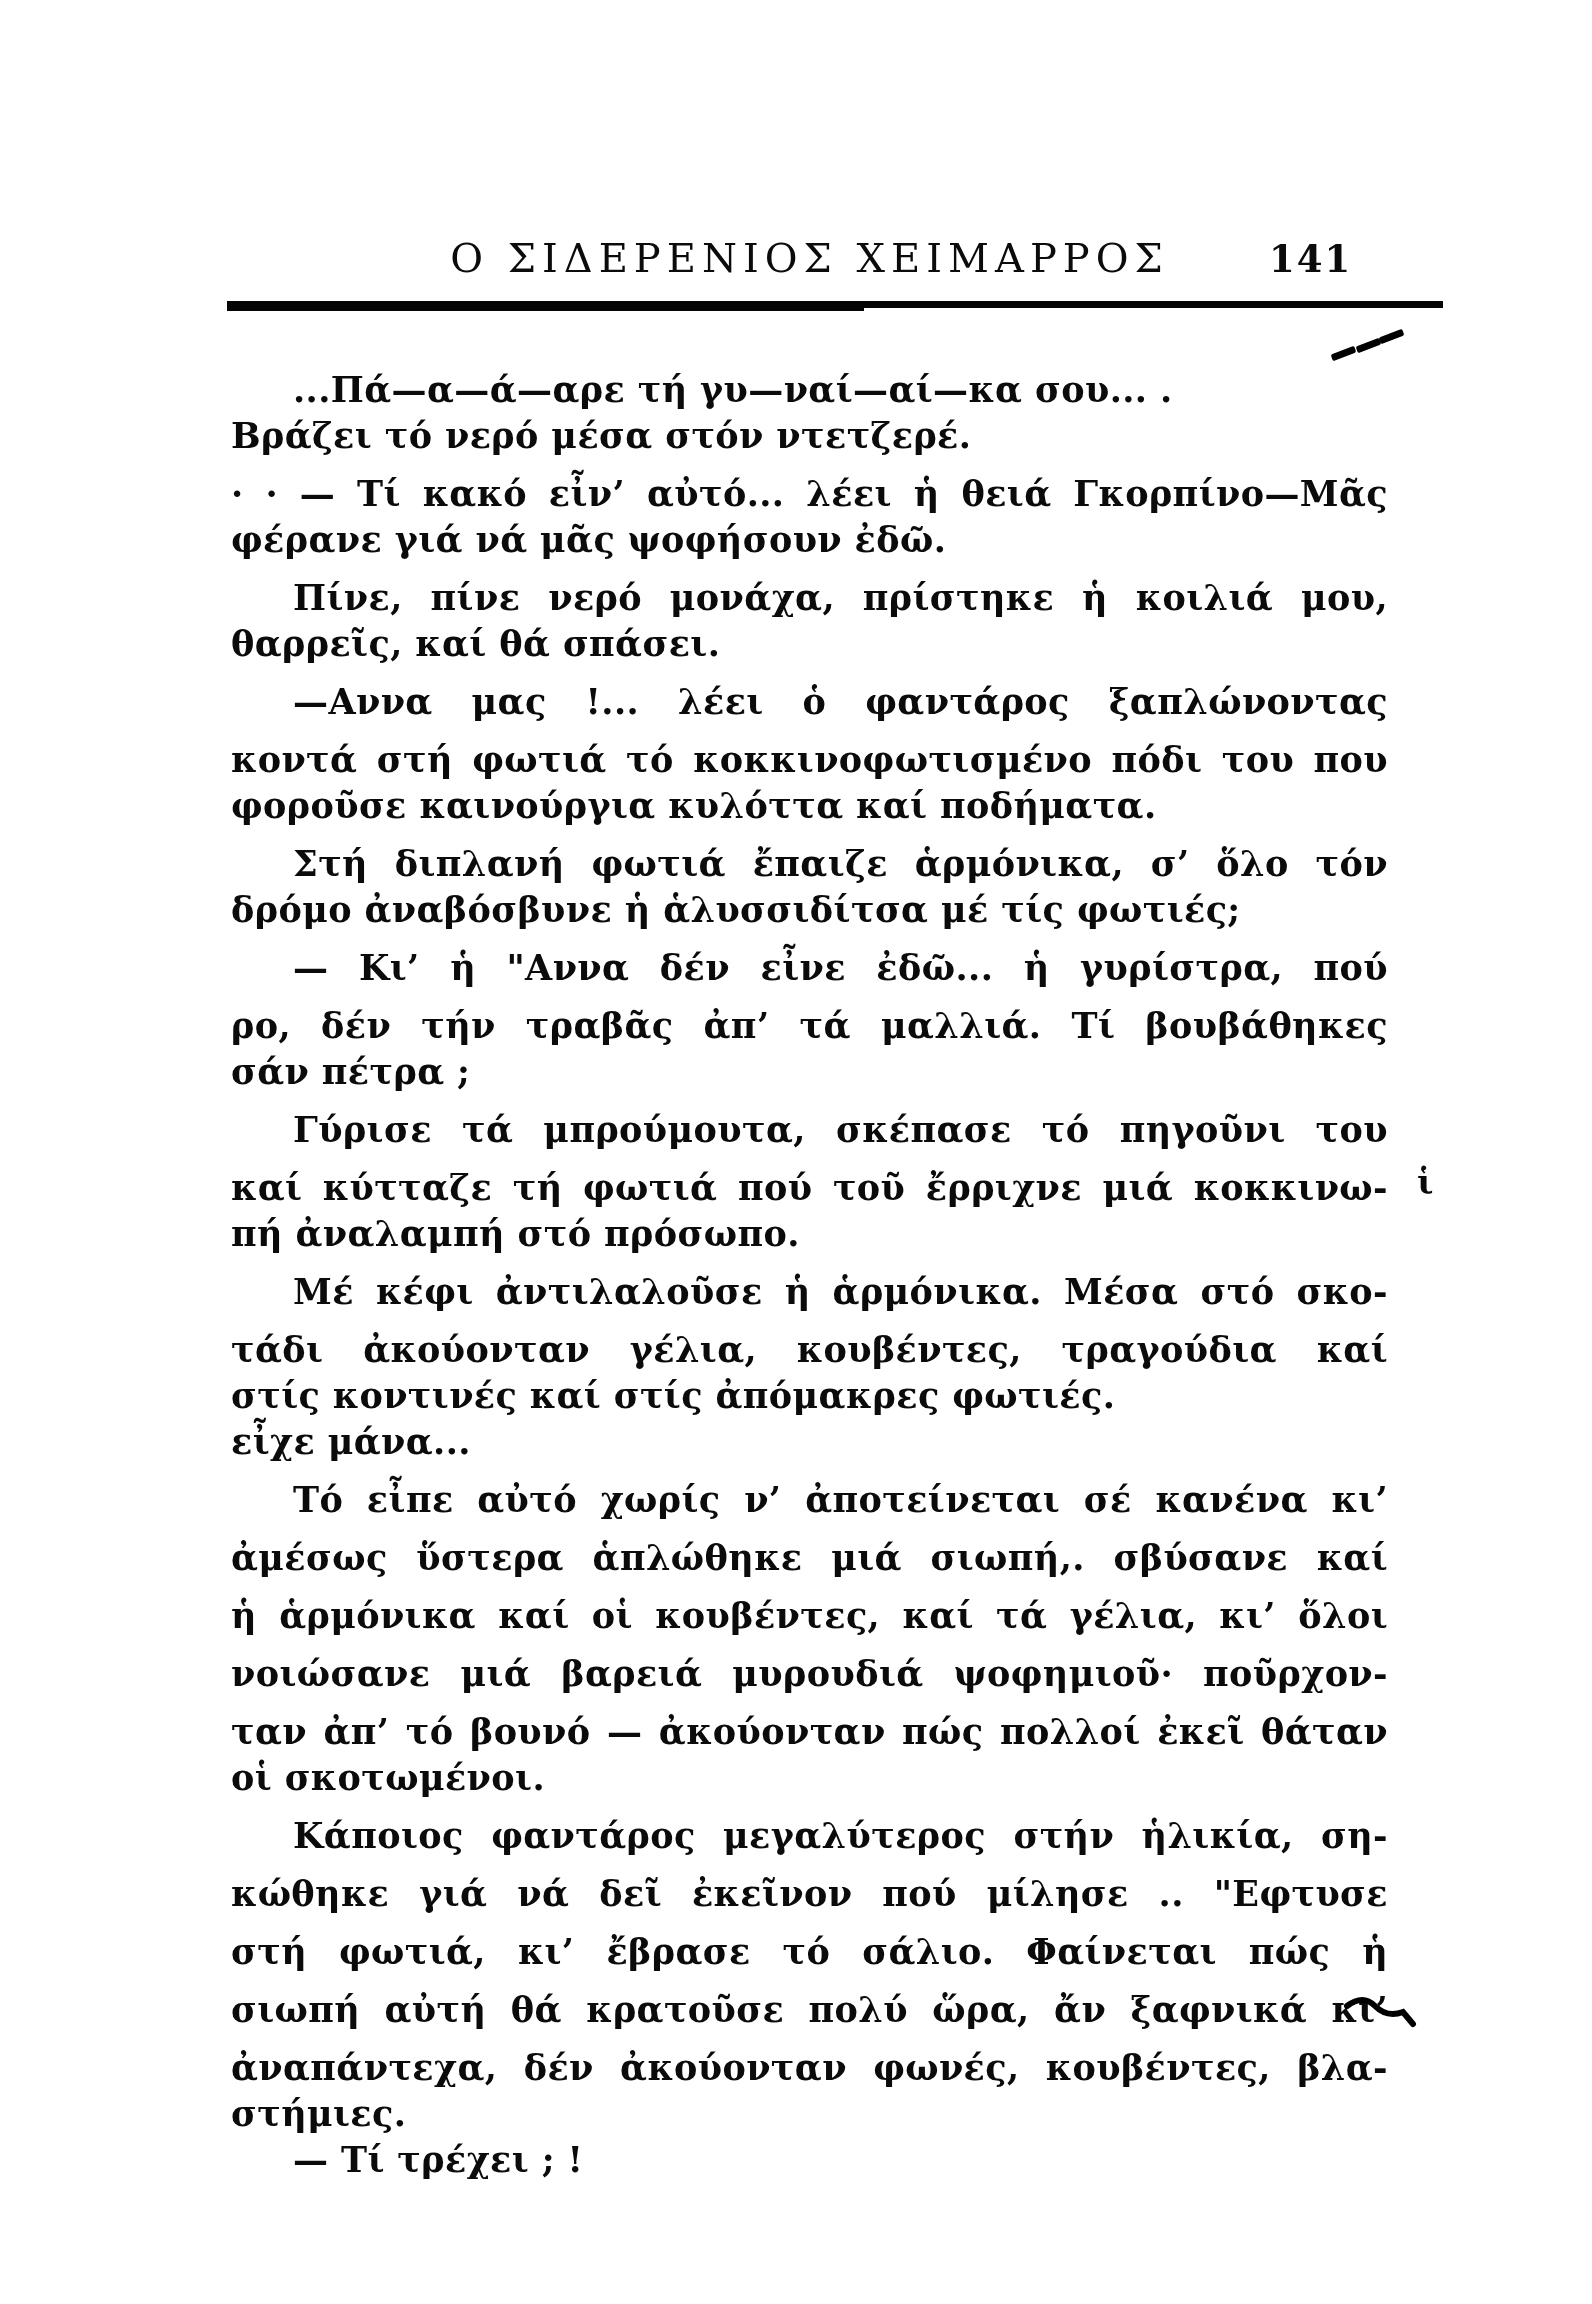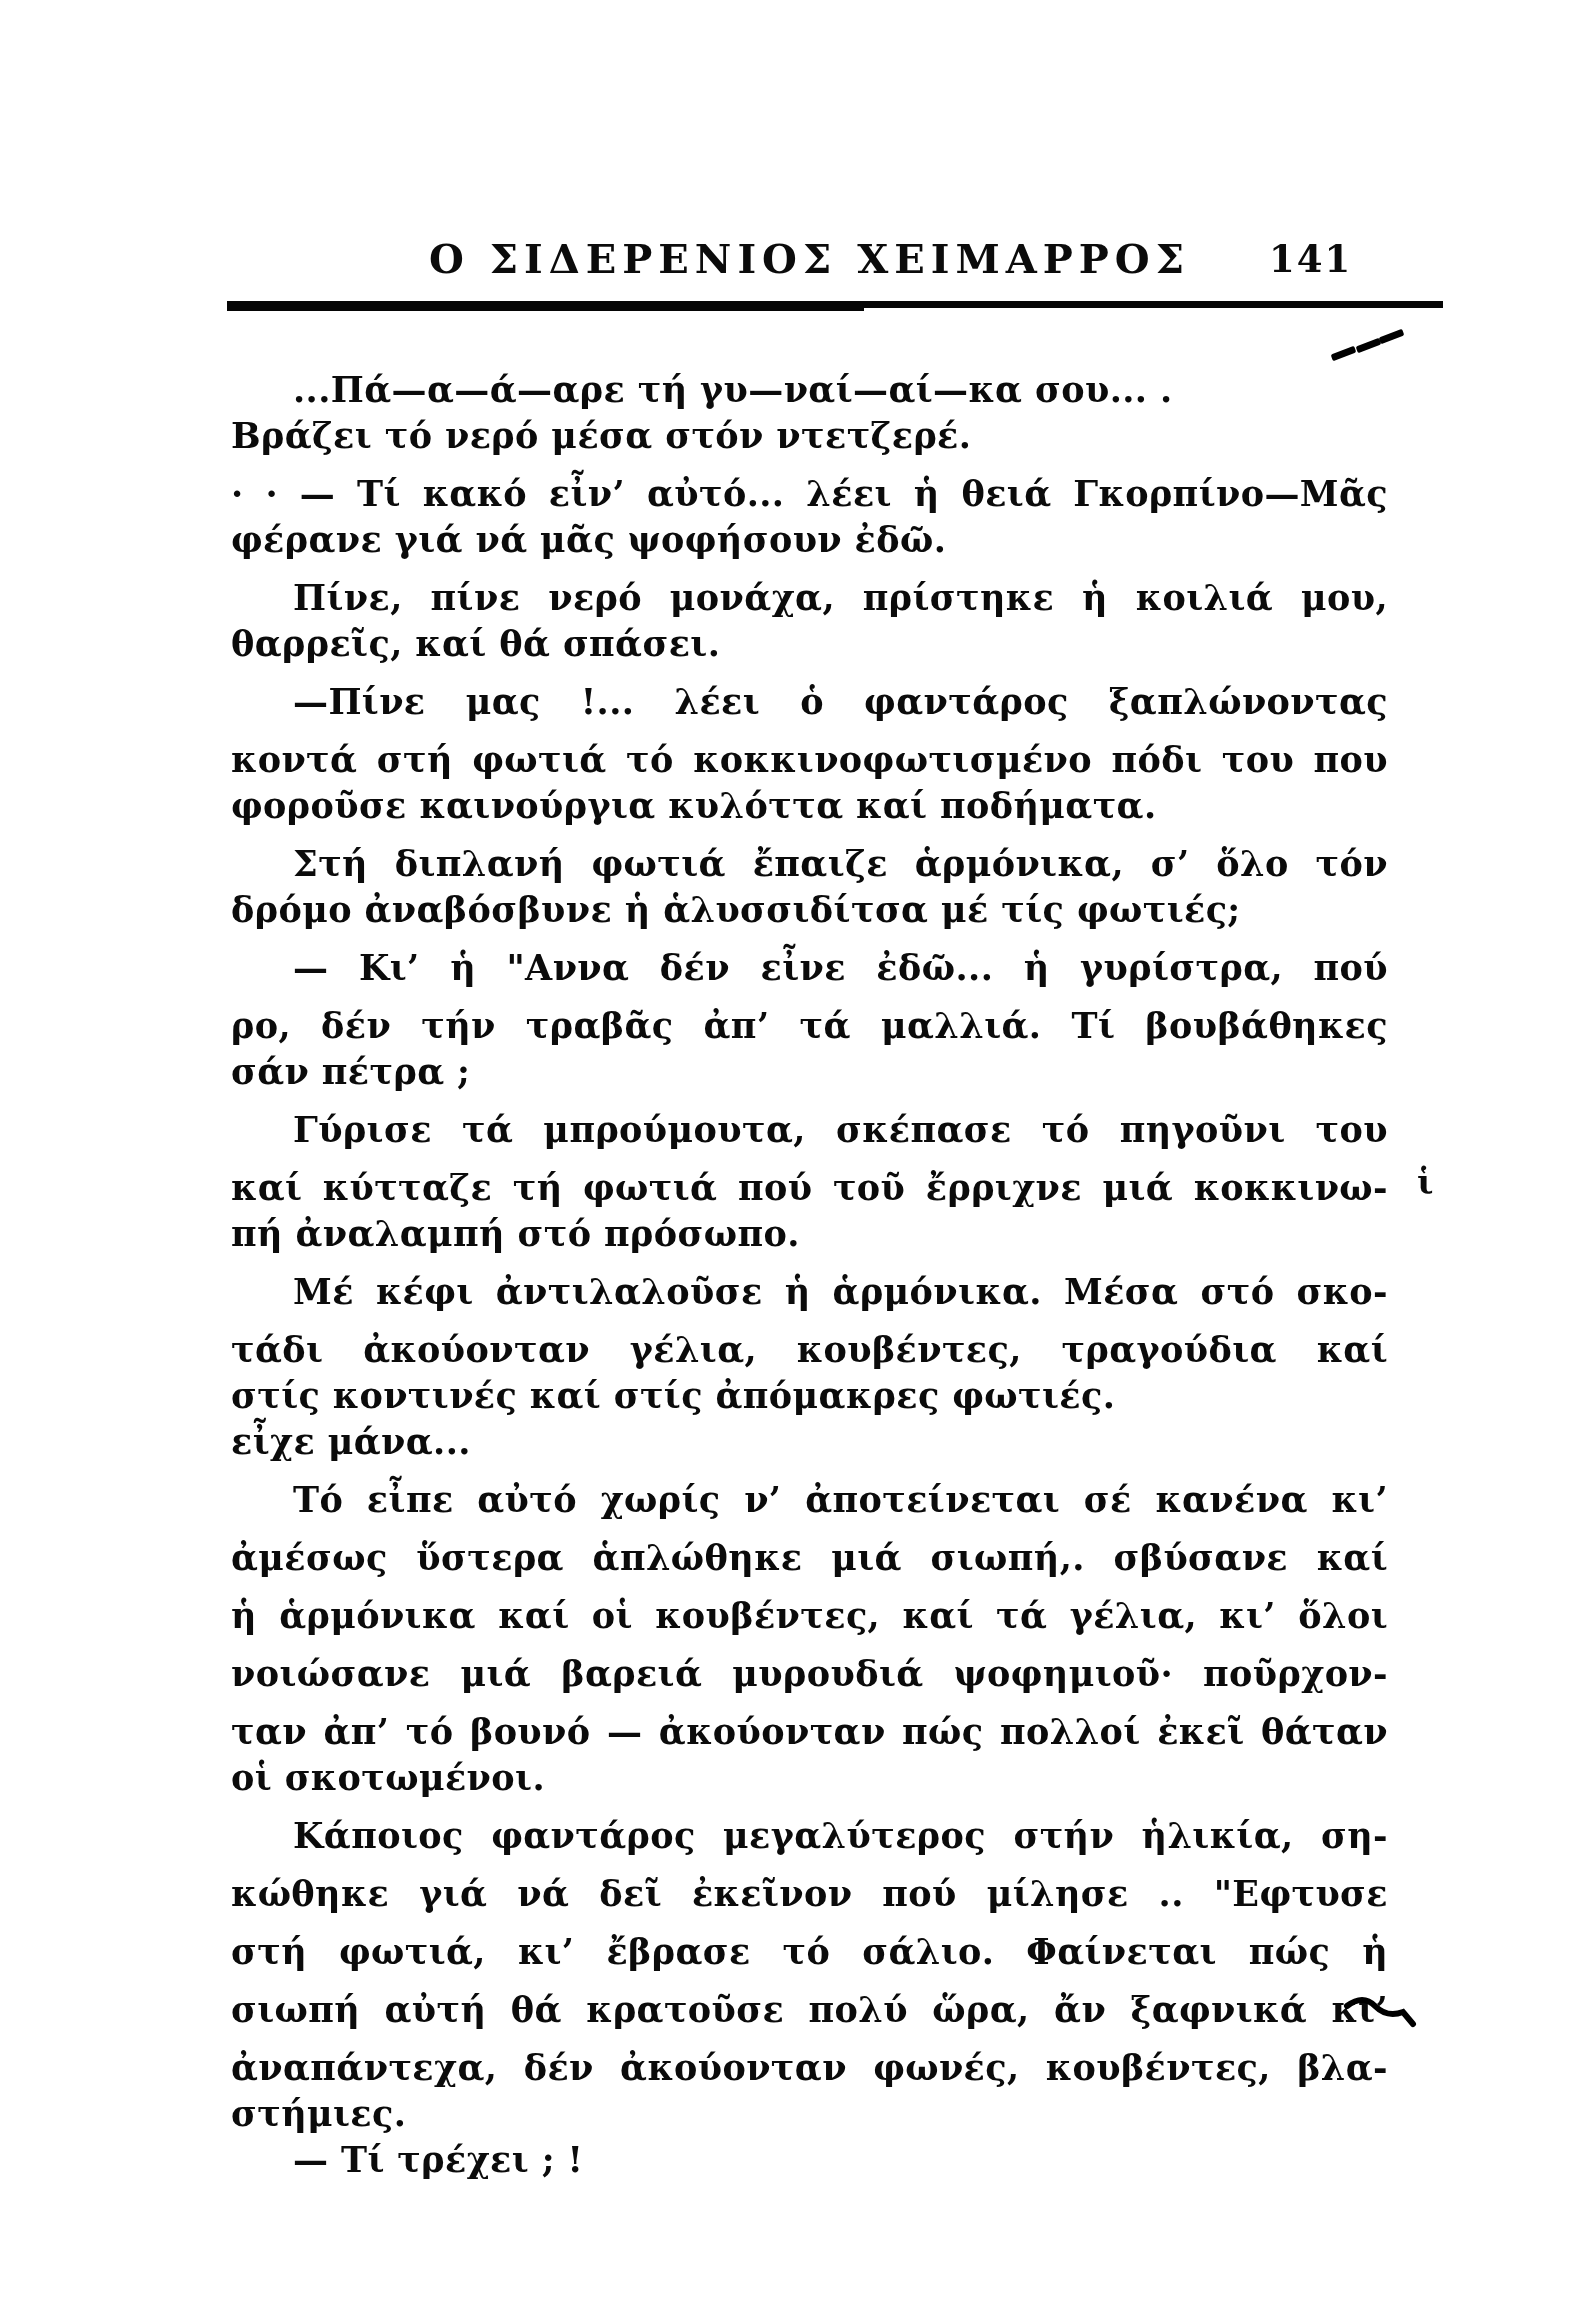--- a/index.html
+++ b/index.html
@@ -4,21 +4,21 @@
 <style>
   html,body{margin:0;padding:0;}
   body{
     width:1592px;height:2304px;position:relative;
     background:#ffffff;color:#0b0b0b;
     font-family:"DejaVu Serif", serif;
     overflow:hidden;
   }
   .header-title{
     position:absolute;top:235px;left:231px;width:1157px;
-    text-align:center;font-size:40px;font-weight:bold;
+    text-align:center;font-size:40px;font-weight:normal;
     letter-spacing:6px;white-space:nowrap;
   }
   .page-num{
     position:absolute;top:237px;left:1269px;width:119px;
     font-size:37px;font-weight:bold;letter-spacing:2px;
   }
   .rule{
     position:absolute;top:301px;left:227px;width:1216px;height:7px;
     background:#050505;
   }
@@ -55,21 +55,21 @@
 <div class="rule"></div>
 <div class="rule2"></div>
 
 <div class="text-block" id="text-block">
     <div class="line indent">...Πά—α—ά—αρε τή γυ—ναί—αί—κα σου... .</div>
     <div class="line">Βράζει τό νερό μέσα στόν ντετζερέ.</div>
     <div class="line j">· · — Τί κακό εἶν’ αὐτό... λέει ἡ θειά Γκορπίνο—Μᾶς</div>
     <div class="line">φέρανε γιά νά μᾶς ψοφήσουν ἐδῶ.</div>
     <div class="line indent j">Πίνε, πίνε νερό μονάχα, πρίστηκε ἡ κοιλιά μου,</div>
     <div class="line">θαρρεῖς, καί θά σπάσει.</div>
-    <div class="line indent j">—Πίνε μας !... λέει ὁ φαντάρος ξαπλώνοντας</div>
+    <div class="line indent j">—Αννα μας !... λέει ὁ φαντάρος ξαπλώνοντας</div>
     <div class="line j">κοντά στή φωτιά τό κοκκινοφωτισμένο πόδι του που</div>
     <div class="line">φοροῦσε καινούργια κυλόττα καί ποδήματα.</div>
     <div class="line indent j">Στή διπλανή φωτιά ἔπαιζε ἁρμόνικα, σ’ ὅλο τόν</div>
     <div class="line">δρόμο ἀναβόσβυνε ἡ ἁλυσσιδίτσα μέ τίς φωτιές;</div>
     <div class="line indent j">— Κι’ ἡ "Αννα δέν εἶνε ἐδῶ... ἡ γυρίστρα, πού</div>
     <div class="line j">ρο, δέν τήν τραβᾶς ἀπ’ τά μαλλιά. Τί βουβάθηκες</div>
     <div class="line">σάν πέτρα ;</div>
     <div class="line indent j">Γύρισε τά μπρούμουτα, σκέπασε τό πηγοῦνι του</div>
     <div class="line j">καί κύτταζε τή φωτιά πού τοῦ ἔρριχνε μιά κοκκινω-</div>
     <div class="line">πή ἀναλαμπή στό πρόσωπο.</div>

